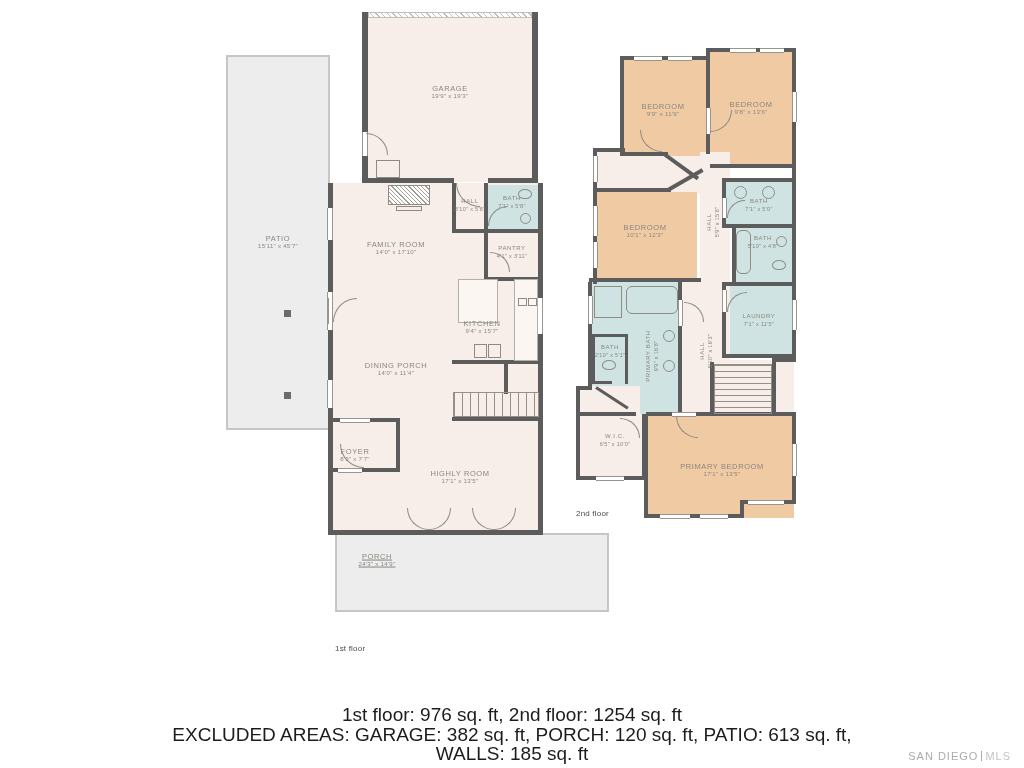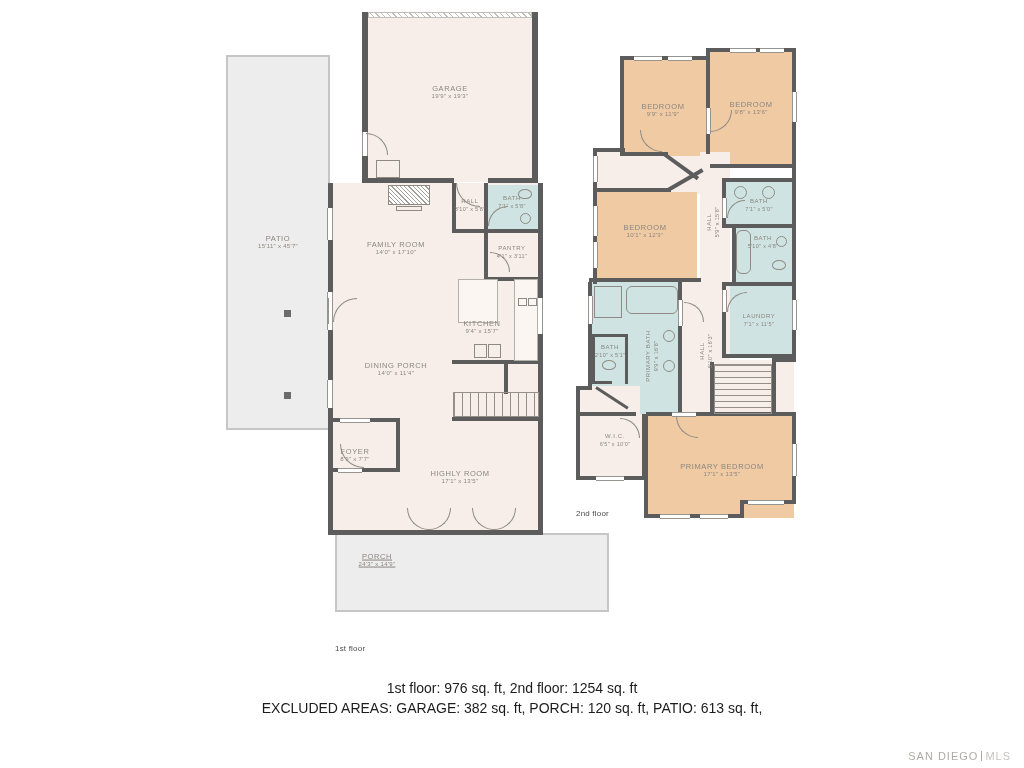--- a/index.html
+++ b/index.html
@@ -32,21 +32,21 @@
       letter-spacing:.6px;white-space:nowrap;line-height:1.25;}
   .lb .n{font-size:7.5px;}
   .lb .d{font-size:6px;letter-spacing:.3px;}
   .lb.sm .n{font-size:6px;}
   .lb.sm .d{font-size:5.5px;}
   .lb.vert{transform:translate(-50%,-50%) rotate(-90deg);}
   .cap{position:absolute;font-size:8px;color:#4c4c4c;letter-spacing:.2px;}
   
   .summary{position:absolute;left:0;width:1024px;text-align:center;color:#1c1c1c;}
   .sum-total{top:658px;font-size:16px;font-weight:bold;}
-  .sum-line{font-size:14px;}
+  .sum-line{font-size:19px;margin-top:24px;}
   .sum-2{top:680px;} .sum-3{top:700px;} .sum-4{top:719px;}
   .sum-disc{top:743px;font-size:7.5px;color:#3d3d3d;letter-spacing:.2px;font-weight:normal;}
   .logo{position:absolute;right:13px;top:750px;font-size:11px;letter-spacing:1px;color:#aeaba7;display:flex;align-items:center;gap:3px;}
   .logo .bar{width:1px;height:10px;background:#aeaba7;display:inline-block;}
   .logo .mls{color:#c6c3bf;}
 </style>
 </head>
 <body>
 
 <div id="canvas">
@@ -304,20 +304,21 @@
       <div class="d">6'5" x 10'0"</div>
     </div>
   <div class="lb" style="left:722px;top:470px;">
     <div class="n">PRIMARY BEDROOM</div>
       <div class="d">17'1" x 13'5"</div>
     </div>
   <div class="cap" style="left:576px;top:509px;">2nd floor</div>
 
   <div class="summary sum-line sum-2">1st floor: 976 sq. ft, 2nd floor: 1254 sq. ft</div>
   <div class="summary sum-line sum-3">EXCLUDED AREAS: GARAGE: 382 sq. ft, PORCH: 120 sq. ft, PATIO: 613 sq. ft,</div>
+  <div class="summary sum-line sum-4">WALLS: 185 sq. ft</div>
 
   <div class="logo">
     <span>SAN DIEGO</span>
       <span class="bar"></span>
       <span class="mls">MLS</span>
   </div>
 
 </div>
 
 </body></html>

